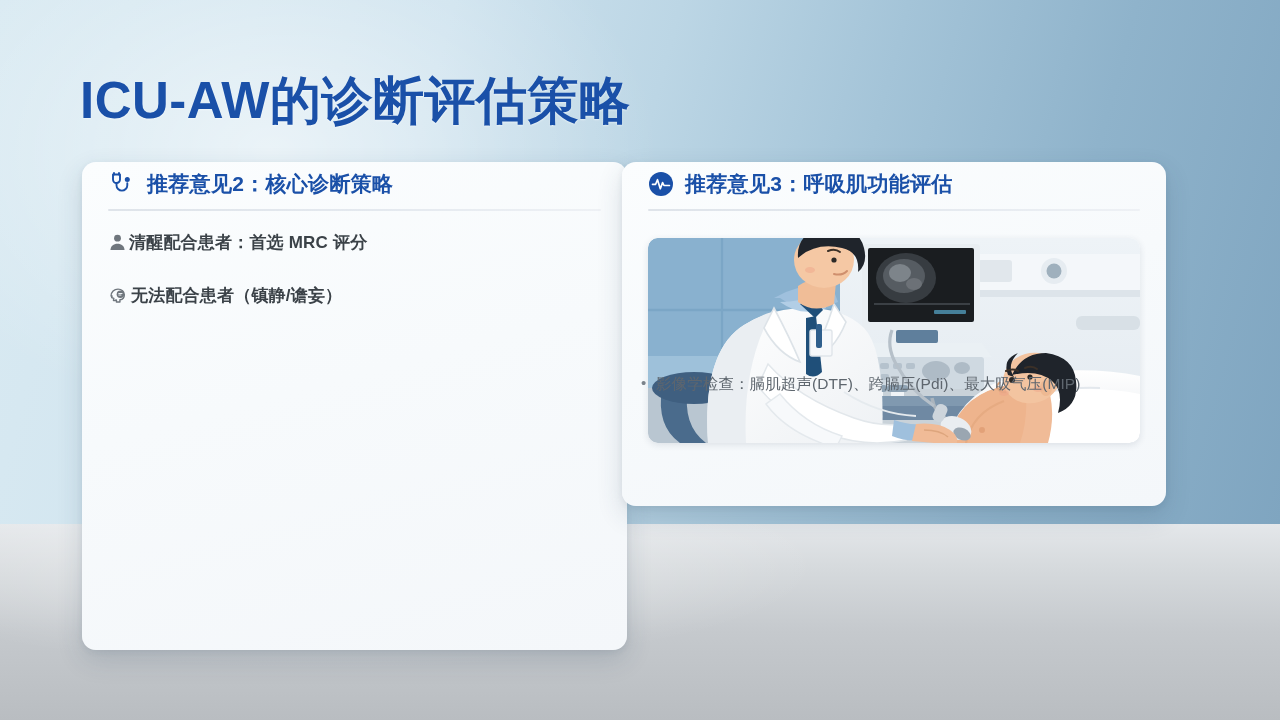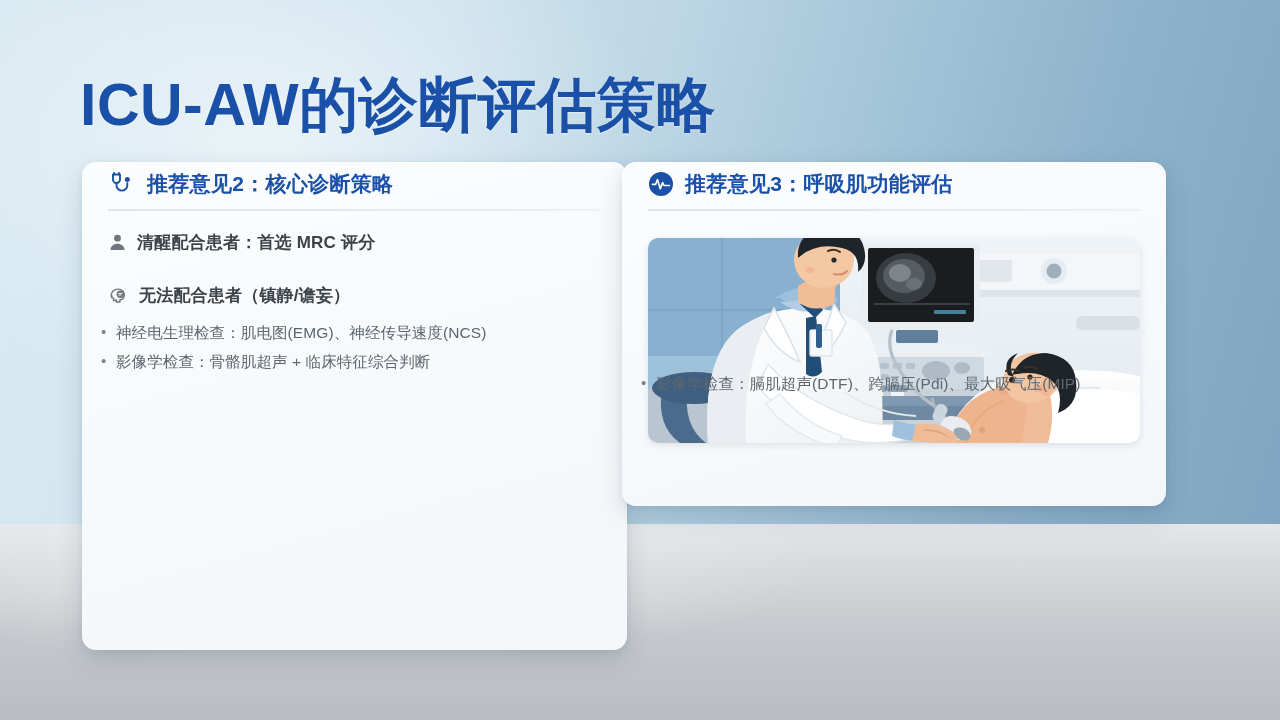--- a/index.html
+++ b/index.html
@@ -28,21 +28,21 @@
   }
   .bg-floor-sheen {
     position:absolute; left:0; top:524px; width:1280px; height:196px;
     background:radial-gradient(ellipse 700px 150px at 330px 40px,
       rgba(255,255,255,0.45) 0%, rgba(255,255,255,0) 70%);
   }
 
   
   .slide-title {
     position:absolute; left:80px; top:72px;
-    font-size:59px; font-weight:bold; color:#1a50a8;
+    font-size:51px; font-weight:bold; color:#1a50a8;
     letter-spacing:0.5px; line-height:1.15;
     text-shadow:0 1px 2px rgba(255,255,255,0.5);
     white-space:nowrap;
   }
 
   
   .card {
     position:absolute;
     background:linear-gradient(165deg,#fbfdfe 0%,#f7fafc 45%,#f4f7fa 100%);
     border-radius:14px;
@@ -60,21 +60,21 @@
     letter-spacing:0.3px; white-space:nowrap;
   }
   .head-rule {
     margin:11px 26px 0 26px; height:2px;
     background:linear-gradient(90deg,#dfe4ea 0%,#e4e9ef 55%,#eef1f5 100%);
     border-radius:2px;
   }
 
   
   .sub-head {
-    display:flex; align-items:center; gap:10px;
+    display:flex; align-items:center; gap:2px;
     padding:0 26px; margin-top:20px;
   }
   .sub-head-text {
     font-size:17px; font-weight:bold; color:#3b4248;
     letter-spacing:0.2px; white-space:nowrap;
   }
   .sub-head.tight { margin-top:30px; }
 
   ul.bullets {
     list-style:none; margin:14px 0 0 0; padding:0 26px 0 34px;
@@ -148,24 +148,20 @@
     <span class="icon ico-brain">
       <svg viewBox="0 0 22 22" fill="none" stroke="#6f767d" stroke-width="1.5" stroke-linecap="round" stroke-linejoin="round">
         <path d="M3.2 11.6c0-4.2 3.3-7.3 7.3-7.3 3.8 0 6.6 2.5 6.6 5.8 0 3-2 5-4.6 5.4v2.3H8.8v-2.1c-.8 0-1.3.2-1.6.7l-1.5-.2.4-2.1-2.2-.9.3-1.6z"></path>
         <circle cx="13" cy="9.6" r="3.9" fill="#6f767d" stroke="none"></circle>
         <path d="M11.3 8.9h3.4M11.3 10.5h2.3" stroke="#f7fafc" stroke-width="1"></path>
       </svg>
     </span>
     <span class="sub-head-text">无法配合患者（镇静/谵妄）</span>
   </div>
 
-  <ul class="bullets wide">
-    <li>神经电生理检查：肌电图(EMG)、神经传导速度(NCS)</li>
-    <li>影像学检查：骨骼肌超声 + 临床特征综合判断</li>
-  </ul>
 </div>
 
 <div class="card card-right">
 
   <div class="card-head">
     <span class="icon ico-pulse">
       <svg viewBox="0 0 26 26">
         <circle cx="13" cy="13" r="12" fill="#1a50a8"></circle>
         <path d="M4.5 13.3h3.1l1.9-4.6 2.8 9.1 2.3-6.2 1.4 2.9h5.4" fill="none" stroke="#ffffff" stroke-width="1.7" stroke-linecap="round" stroke-linejoin="round"></path>
       </svg>

